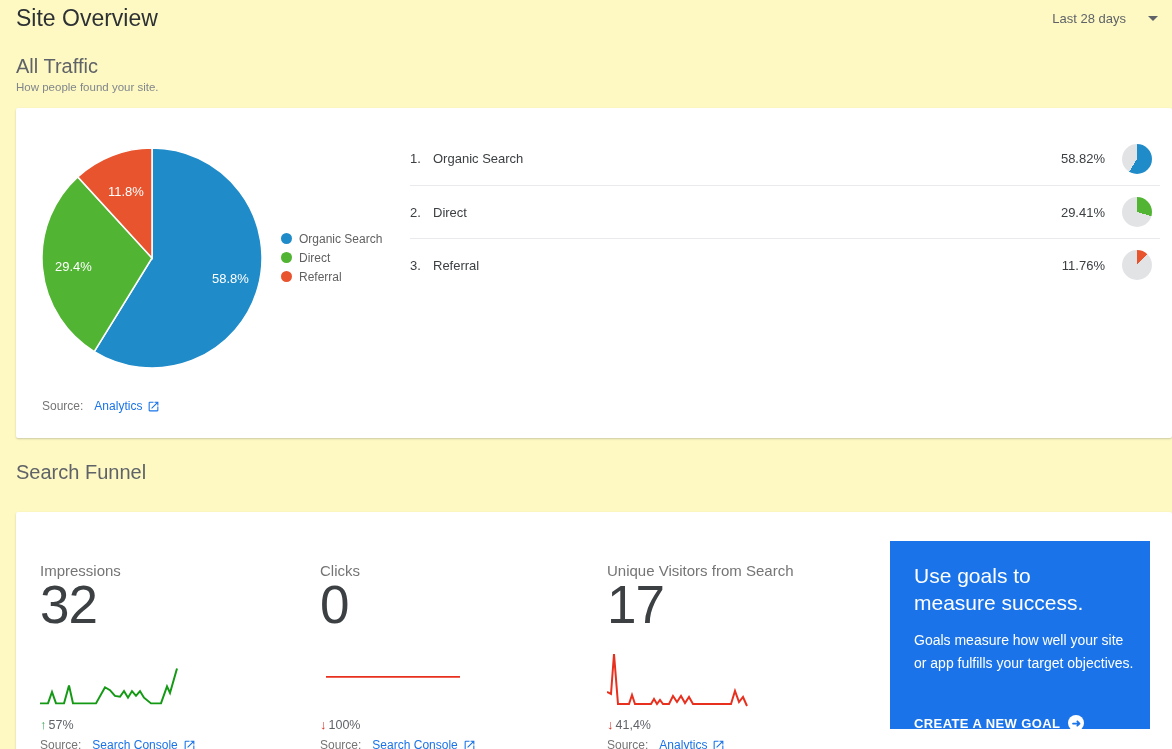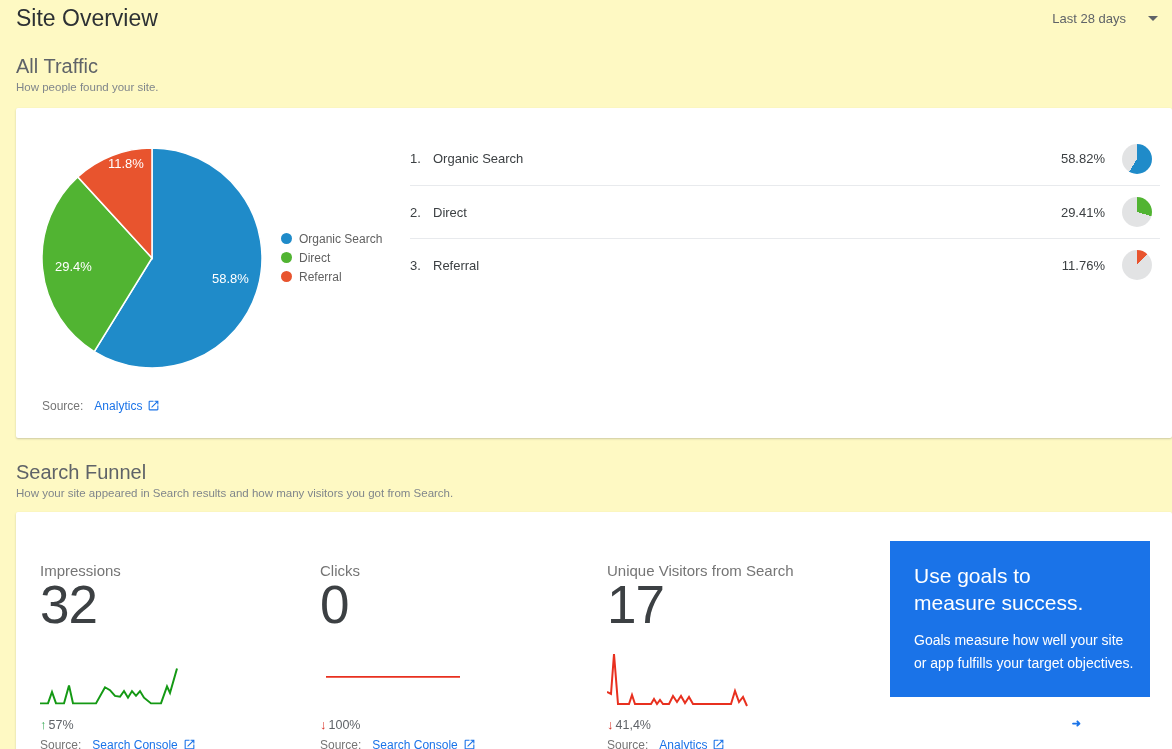--- a/index.html
+++ b/index.html
@@ -23,27 +23,27 @@
 
   
   .card { position:absolute; left:16px; background:#fff; border-radius:2px;
           box-shadow:0 1px 2px rgba(60,64,67,.25); }
   .card1 { top:108px; width:1156px; height:330px; }
   .card2 { top:512px; width:1156px; height:262px; }
 
   
   .main-pie { position:absolute; left:21px; top:35px; }
   .pie-label { position:absolute; color:#fff; font-size:13px; }
-  .pl0 { left:196px; top:163px; } .pl1 { left:39px; top:151px; } .pl2 { left:92px; top:48px; }
+  .pl0 { left:196px; top:163px; } .pl1 { left:39px; top:151px; } .pl2 { left:92px; top:76px; }
   .legend { position:absolute; left:265px; top:121px; }
   .legend-item { display:flex; align-items:center; height:19px; gap:7px;
                  font-size:12px; color:#616161; }
   .legend-dot { width:11px; height:11px; border-radius:50%; flex:none; }
 
-  .source-row { display:flex; align-items:flex-start; gap:5px; font-size:12px; color:#757575;
+  .source-row { display:flex; align-items:flex-end; gap:5px; font-size:12px; color:#757575;
                 white-space:nowrap; }
   .card1 .source-row { position:absolute; left:26px; top:291px; }
   .source-link { color:#1a73e8; cursor:pointer;margin-left:6px; }
   .ext-icon svg { width:13px; height:13px; fill:#1a73e8; display:block; }
 
   
   .rows { position:absolute; left:394px; top:24px; right:12px; }
   .row { display:flex; align-items:center; height:53px; padding-right:8px;
          font-size:13px; color:#3c4043; }
   .row + .row { border-top:1px solid #e8eaed; }
@@ -60,21 +60,21 @@
                   letter-spacing:-1px; }
   .metric-spark { position:absolute; left:0; }
   .sp0, .sp1 { top:146px; width:150px; height:52px; }
   .sp2 { top:138px; width:152px; height:58px; }
   .metric-trend { position:absolute; left:0; top:205px; display:flex; align-items:center;
                   gap:2px; font-size:12.5px; color:#5f6368; }
   .trend-arrow { font-size:13px; }
   .metric-source { position:absolute; left:0; top:226px; }
 
   
-  .promo { position:absolute; left:874px; top:29px; width:260px; height:156px;
+  .promo { position:absolute; left:874px; top:29px; width:260px; height:188px;
            background:#1a73e8; color:#fff; }
   .promo-title { position:absolute; left:24px; top:21px; width:185px;
                  font-size:21px; line-height:27px; font-weight:400; }
   .promo-body { position:absolute; left:24px; top:88px; width:220px;
                 font-size:14px; line-height:23px; }
   .promo-cta { position:absolute; left:24px; top:174px; display:flex; align-items:center;
                gap:8px; font-size:13px; font-weight:bold; letter-spacing:.4px; cursor:pointer; }
   .cta-arrow { width:16px; height:16px; border-radius:50%; background:#fff; color:#1a73e8;
                font-size:11px; line-height:16px; text-align:center; font-weight:bold; flex:none; }
 </style>
@@ -146,21 +146,20 @@
         <span class="row-rank">3.</span>
         <span class="row-label">Referral</span>
         <span class="row-pct">11.76%</span>
         <span class="mini-pie" style="background: conic-gradient(rgb(232, 84, 46) 0deg, rgb(232, 84, 46) 11.76%, rgb(226, 227, 228) 11.76%, rgb(226, 227, 228) 100%);"></span>
       </div>
     </div>
   </div>
 
   <div class="section-head sh2">
     <h2>Search Funnel</h2>
-    <p>How your site appeared in Search results and how many visitors you got from Search.</p>
   </div>
 
   <div class="card card2">
 
     <div class="metric m0">
       <span class="metric-label">Impressions</span>
       <span class="metric-value">32</span>
       <svg class="metric-spark sp0" id="spark0" preserveAspectRatio="none" viewBox="0 0 150 55">
           <polyline points="0,48 8,48 12,36 16,48 24,48 29,29 33,48 56,48 65,31 70,34 75,40 80,41 84,35 88,42 92,35 96,40 100,35 104,42 111,48 121,48 127,30 130,37 137,11" fill="none" stroke="#149914" stroke-width="2"></polyline>
         </svg>

